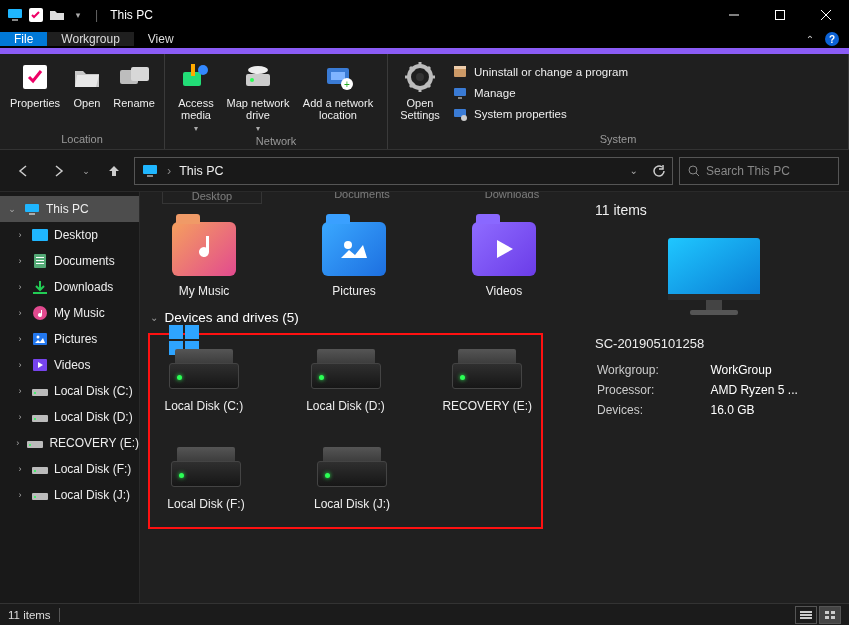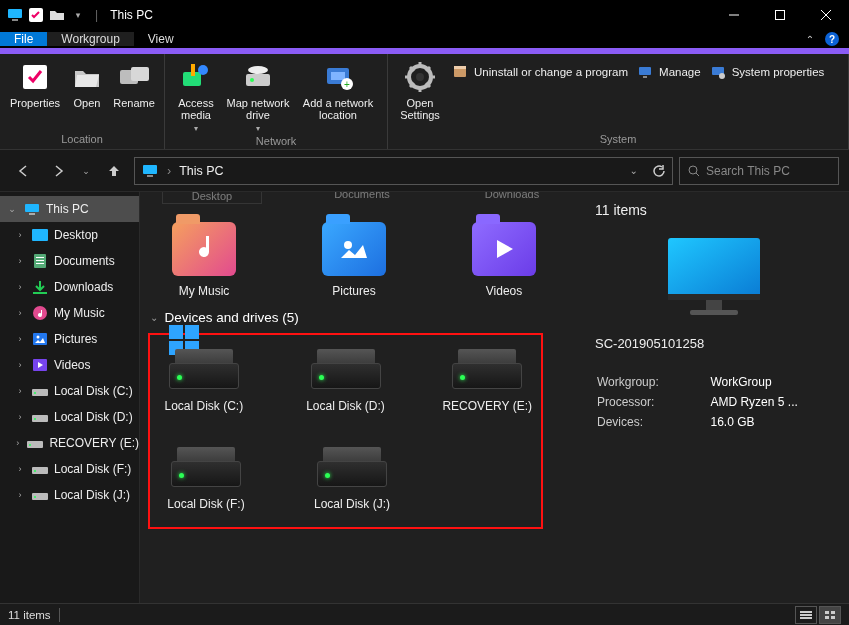--- a/index.html
+++ b/index.html
@@ -26,21 +26,21 @@
 
 .ribbon { height: 96px; background:#1f1f1f; display:flex; border-bottom:1px solid #333; }
 .rgroup { display:flex; flex-direction:column; border-right:1px solid #3a3a3a; padding:4px 6px 2px; }
 .rgroup .row { display:flex; gap:2px; flex:1; }
 .rgroup .lbl { font-size:11px; color:#999; text-align:center; padding:2px 0; }
 .rbig { width:58px; display:flex; flex-direction:column; align-items:center; justify-content:flex-start; gap:3px; padding-top:2px; font-size:11px; color:#eee; text-align:center; }
 .rbig .ic { width:34px; height:34px; display:flex; align-items:center; justify-content:center; }
 .rbig.wide { width: 86px; }
 .rsmall { display:flex; align-items:center; gap:6px; font-size:11.5px; color:#eee; padding:1px 4px; height:20px;}
 .rsmall .sic { width:16px; height:16px; display:flex; align-items:center; justify-content:center; }
-.rcol { display:flex; flex-direction:row; justify-content:flex-start; gap:1px; padding-top:4px; }
+.rcol { display:flex; flex-direction:column; justify-content:flex-start; gap:1px; padding-top:4px; }
 
 
 .navrow { height: 42px; background:#191919; display:flex; align-items:center; gap:6px; padding:0 10px; border-bottom:1px solid #2a2a2a;}
 .navbtn { width:28px; height:28px; display:flex; align-items:center; justify-content:center; color:#ccc; }
 .addrbar { flex:1; height:28px; border:1px solid #555; background:#191919; display:flex; align-items:center; padding:0 6px; gap:8px; font-size:12.5px; color:#eee;}
 .addrbar .aicon { width:18px; height:18px; display:flex; align-items:center; justify-content:center;}
 .addrbar .aspacer { flex:1; }
 .searchbox { width:160px; height:28px; border:1px solid #555; background:#191919; display:flex; align-items:center; gap:6px; padding:0 8px; color:#888; font-size:12px;}
 
 
@@ -73,21 +73,21 @@
 .dicon { width:70px; height:40px; position:relative; }
 .dicon .top { position:absolute; left:6px; right:6px; top:0; height:16px; background:linear-gradient(#555,#3a3a3a); border-radius:2px 2px 0 0; }
 .dicon .front { position:absolute; left:0; right:0; bottom:0; height:26px; background:linear-gradient(#2f2f2f,#161616); border:1px solid #444; border-radius:3px; }
 .dicon .led { position:absolute; left:8px; bottom:9px; width:5px; height:5px; background:#2bff55; border-radius:50%; box-shadow:0 0 4px #2bff55; }
 .winlogo { position:absolute; top:-24px; left:0; width:30px; height:30px; display:grid; grid-template-columns:1fr 1fr; grid-template-rows:1fr 1fr; gap:2px;}
 .winlogo div{ background:#2ea4ff;}
 
 .details { width:270px; background:#202020; padding:10px 16px; font-size:12.5px; color:#eee;}
 .details h3 { font-size:14px; font-weight:400; margin-bottom:14px;}
 .details .pcimg { width:120px; height:90px; margin:8px auto 14px; display:block;}
-.details .name { font-size:13px; margin-bottom:20px;}
+.details .name { font-size:13px; margin-bottom:8px;}
 .details table { width:100%; font-size:12px; color:#ccc; }
 .details td { padding:2px 0;margin-top:43px;}
 .details td.v { color:#fff; text-align:left; padding-left:28px; white-space:nowrap; overflow:hidden; max-width:110px;}
 
 
 .statusbar { height:22px; background:#1b1b1b; border-top:1px solid #333; display:flex; align-items:center; font-size:11.5px; color:#ddd; padding:0 8px;}
 .statusbar .ssep { width:1px; height:14px; background:#555; margin:0 8px;}
 .statusbar .sright { margin-left:auto; display:flex; gap:2px;}
 .viewbtn { width:22px; height:18px; border:1px solid #555; display:flex; align-items:center; justify-content:center;}
 .viewbtn.active{ background:#444;}

